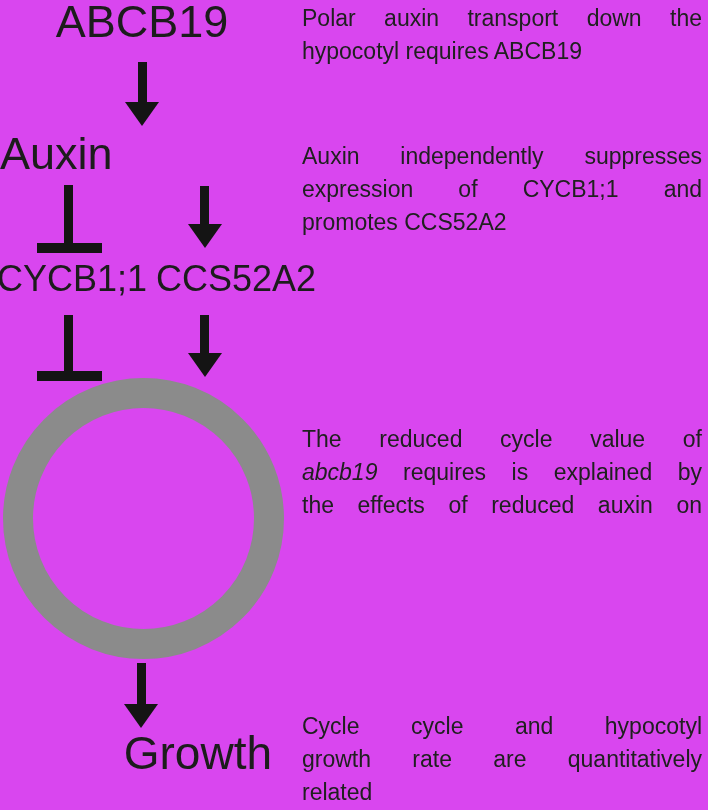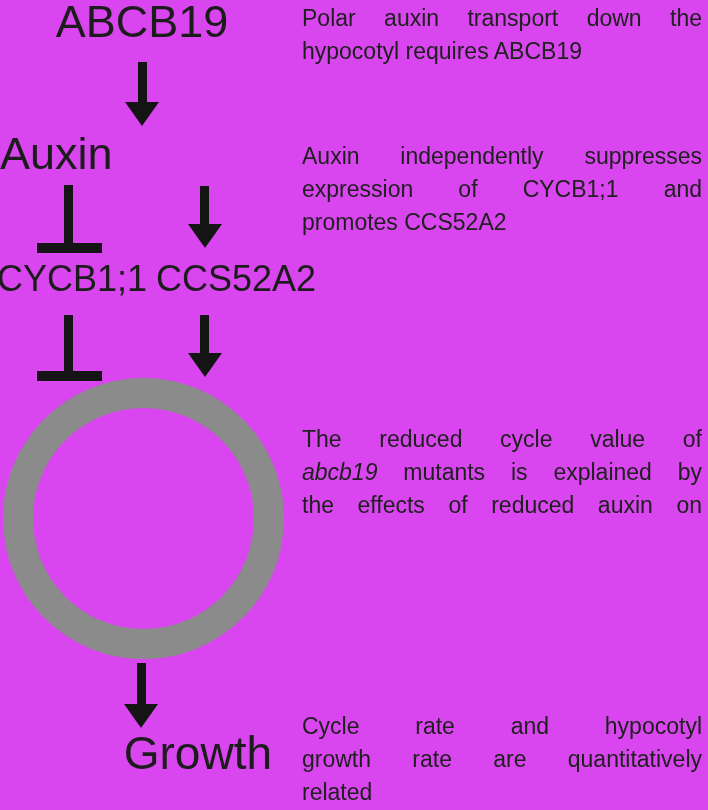--- a/index.html
+++ b/index.html
@@ -118,23 +118,23 @@
   </div>
 
   <div class="anno" id="anno2">
     <div class="jl">Auxin independently suppresses</div>
     <div class="jl">expression of CYCB1;1 and</div>
     <div class="ll">promotes CCS52A2</div>
   </div>
 
   <div class="anno" id="anno3">
     <div class="jl">The reduced cycle value of</div>
-    <div class="jl"><span class="it">abcb19</span><span> mutants is explained by</span></div>
+    <div class="jl"><span class="it">abcb19</span><span> requires is explained by</span></div>
     <div class="jl">the effects of reduced auxin on</div>
   </div>
 
   <div class="anno" id="anno4">
-    <div class="jl">Cycle rate and hypocotyl</div>
+    <div class="jl">Cycle cycle and hypocotyl</div>
     <div class="jl">growth rate are quantitatively</div>
     <div class="ll">related</div>
   </div>
 
 </div>
 
 </body></html>

